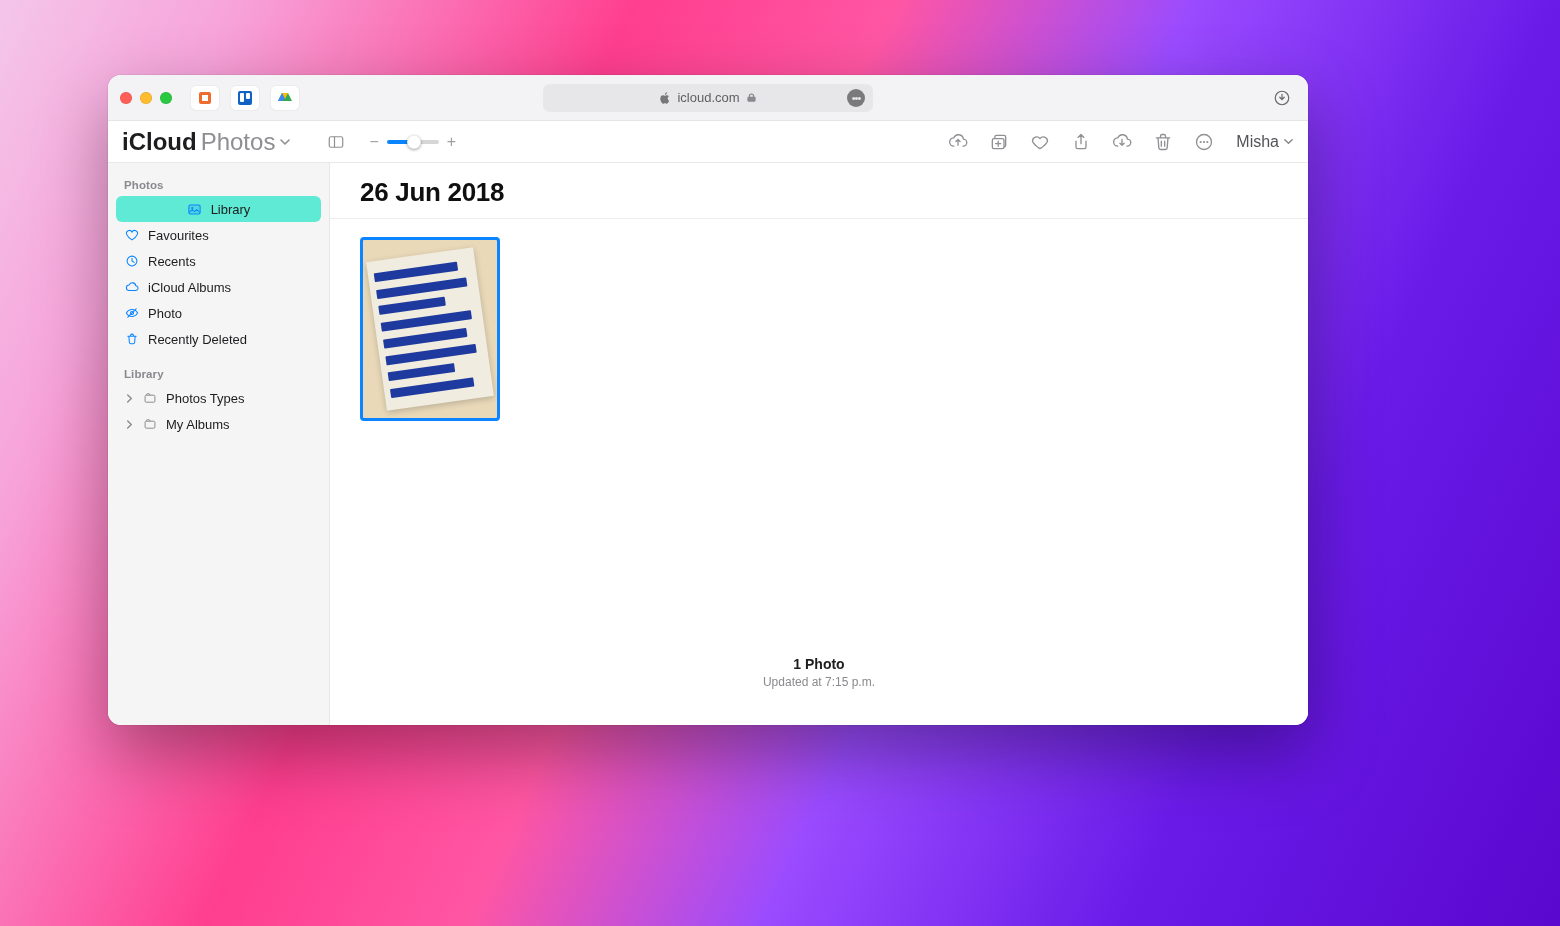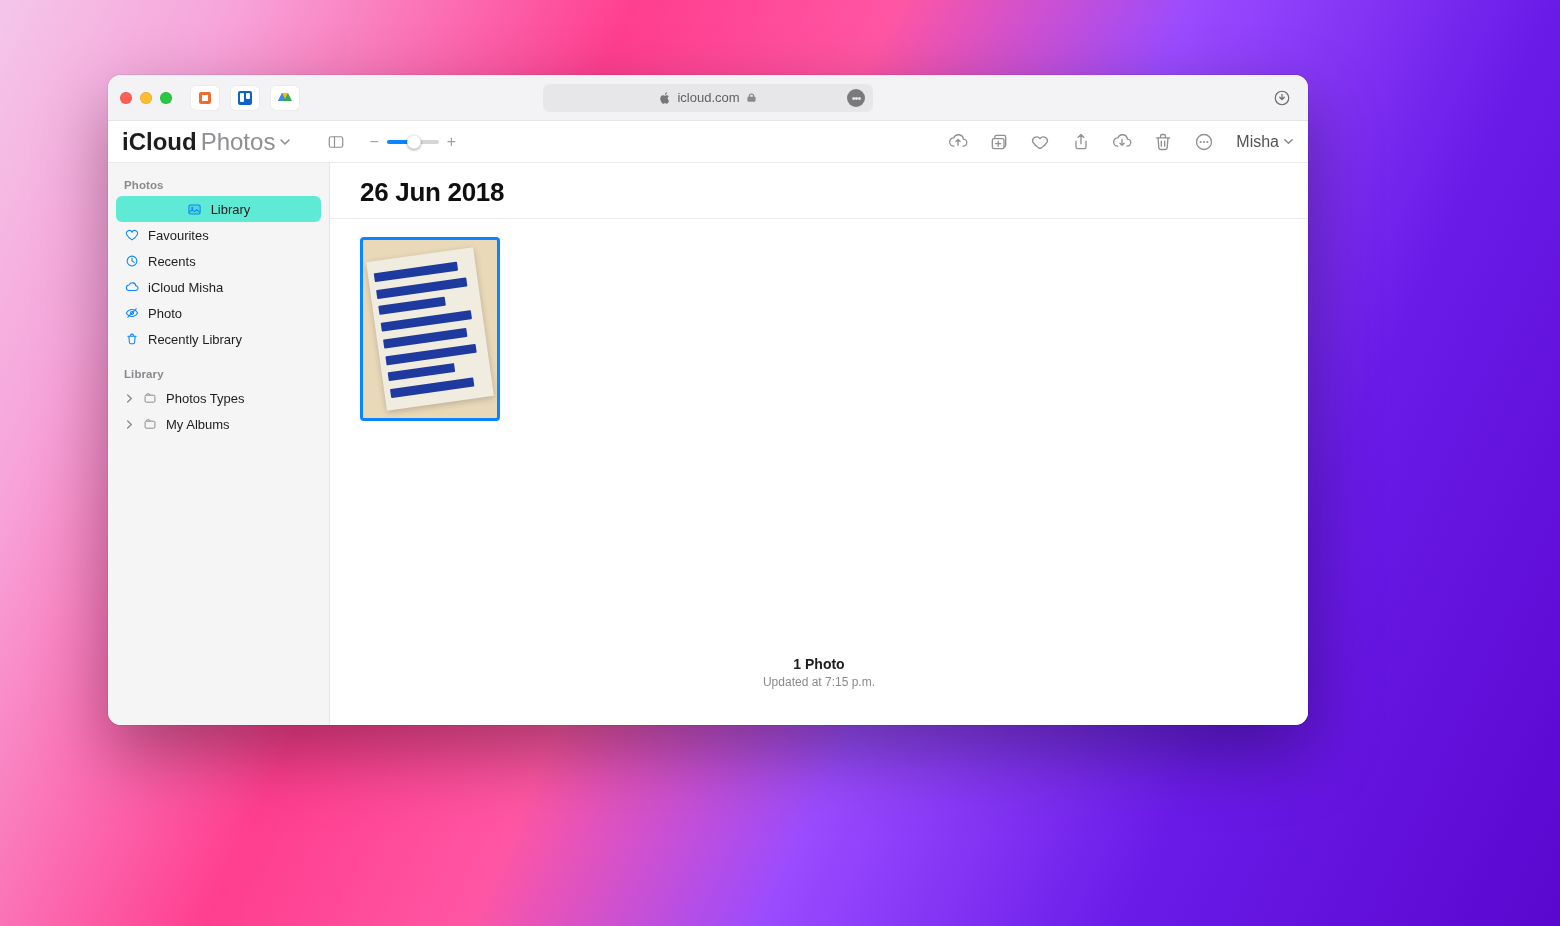--- a/index.html
+++ b/index.html
@@ -350,41 +350,41 @@
         </span>
         <span>Recents</span>
       </div>
 
       <div class="sb-item">
         <span class="sb-icon" style="font-size:14px;">
           <svg viewBox="0 0 20 20">
               <path d="M6 15a4 4 0 0 1 0-8 5 5 0 0 1 9.5 1.3A3.2 3.2 0 1 1 15 15H6z" fill="none" stroke="currentColor" stroke-width="1.5"></path>
             </svg>
         </span>
-        <span>iCloud Misha</span>
+        <span>iCloud Albums</span>
       </div>
 
       <div class="sb-item">
         <span class="sb-icon" style="font-size:14px;">
           <svg viewBox="0 0 20 20">
               <path d="M2 10s3-5 8-5 8 5 8 5-3 5-8 5-8-5-8-5z" fill="none" stroke="currentColor" stroke-width="1.5"></path>
               <circle cx="10" cy="10" r="2.2" fill="none" stroke="currentColor" stroke-width="1.5"></circle>
               <line x1="4" y1="16" x2="16" y2="4" stroke="currentColor" stroke-width="1.5" stroke-linecap="round"></line>
             </svg>
         </span>
         <span>Photo</span>
       </div>
 
       <div class="sb-item">
         <span class="sb-icon" style="font-size:14px;">
           <svg viewBox="0 0 20 20">
               <path d="M4 6h12M8 6V4.5A1.5 1.5 0 0 1 9.5 3h1A1.5 1.5 0 0 1 12 4.5V6M5.5 6l.8 9a2 2 0 0 0 2 1.8h3.4a2 2 0 0 0 2-1.8l.8-9" fill="none" stroke="currentColor" stroke-width="1.5" stroke-linecap="round"></path>
             </svg>
         </span>
-        <span>Recently Library</span>
+        <span>Recently Deleted</span>
       </div>
 
       <div class="sb-group">
         <div class="sb-hdr">Library</div>
 
         <div class="sb-item sb-gray">
           <span class="sb-disc" style="font-size:9px;">
             <svg viewBox="0 0 10 10">
                 <path d="M3 1l4 4-4 4" fill="none" stroke="currentColor" stroke-width="1.5" stroke-linecap="round" stroke-linejoin="round"></path>
               </svg>

